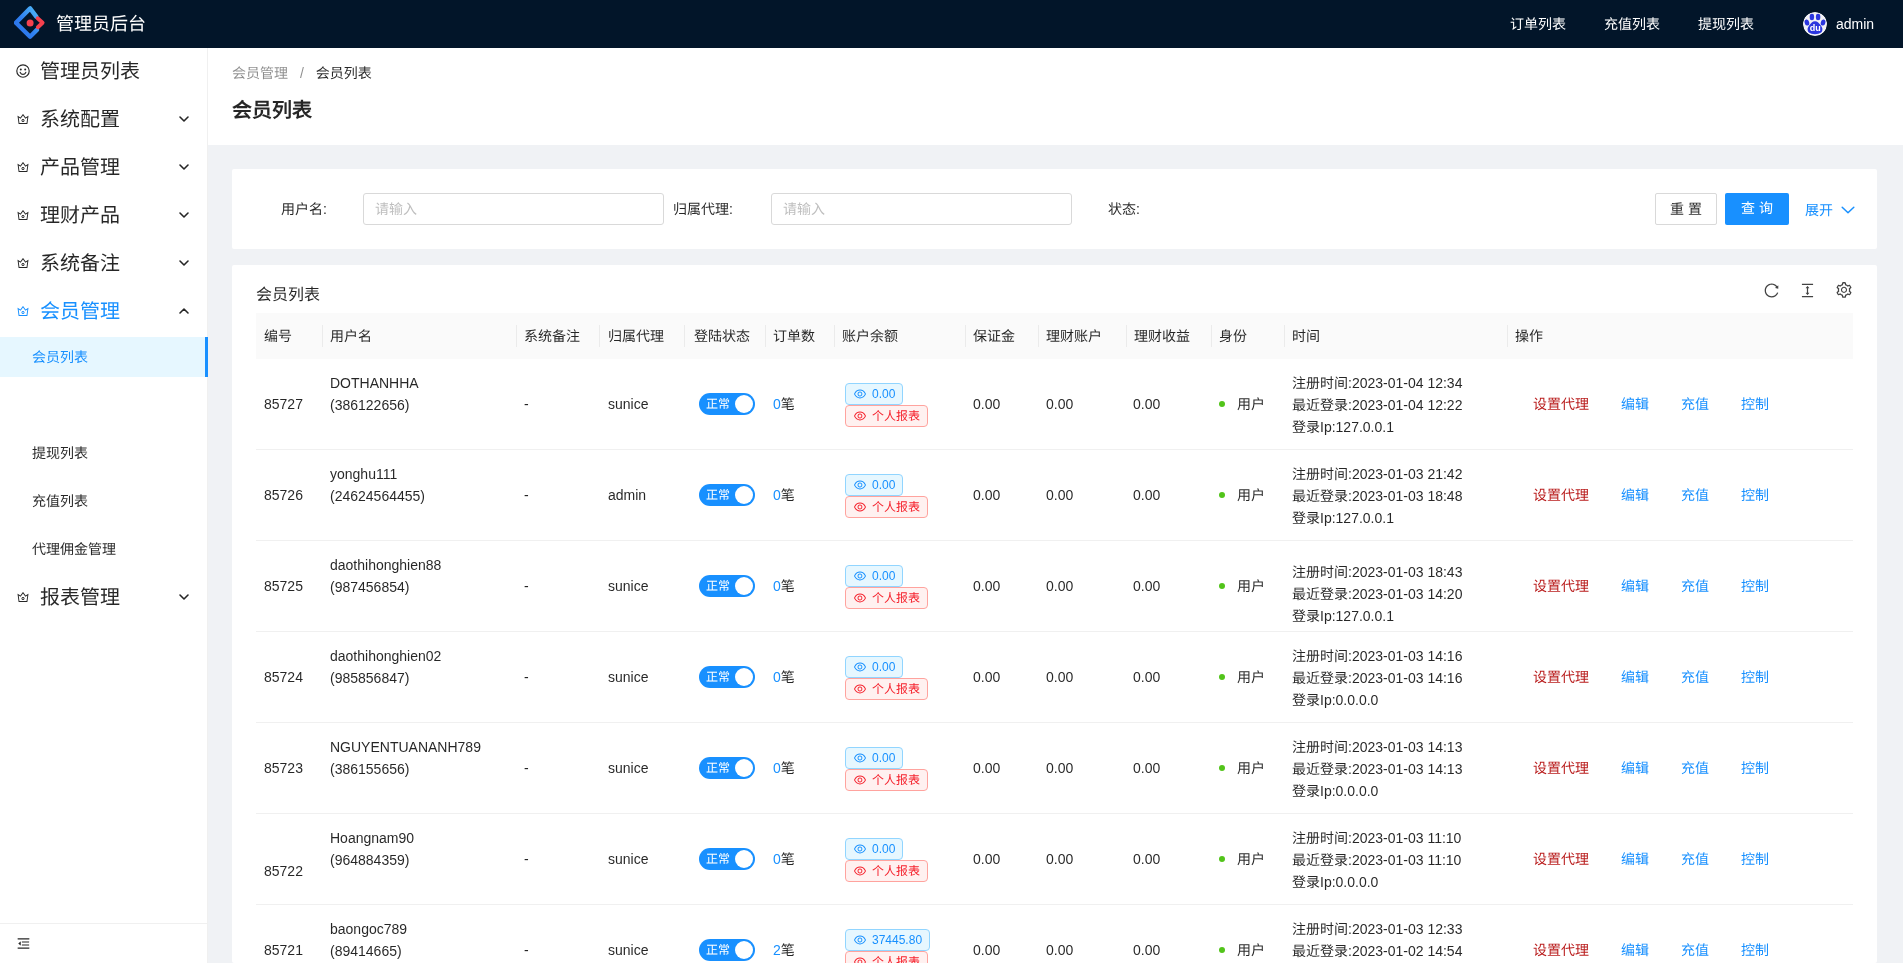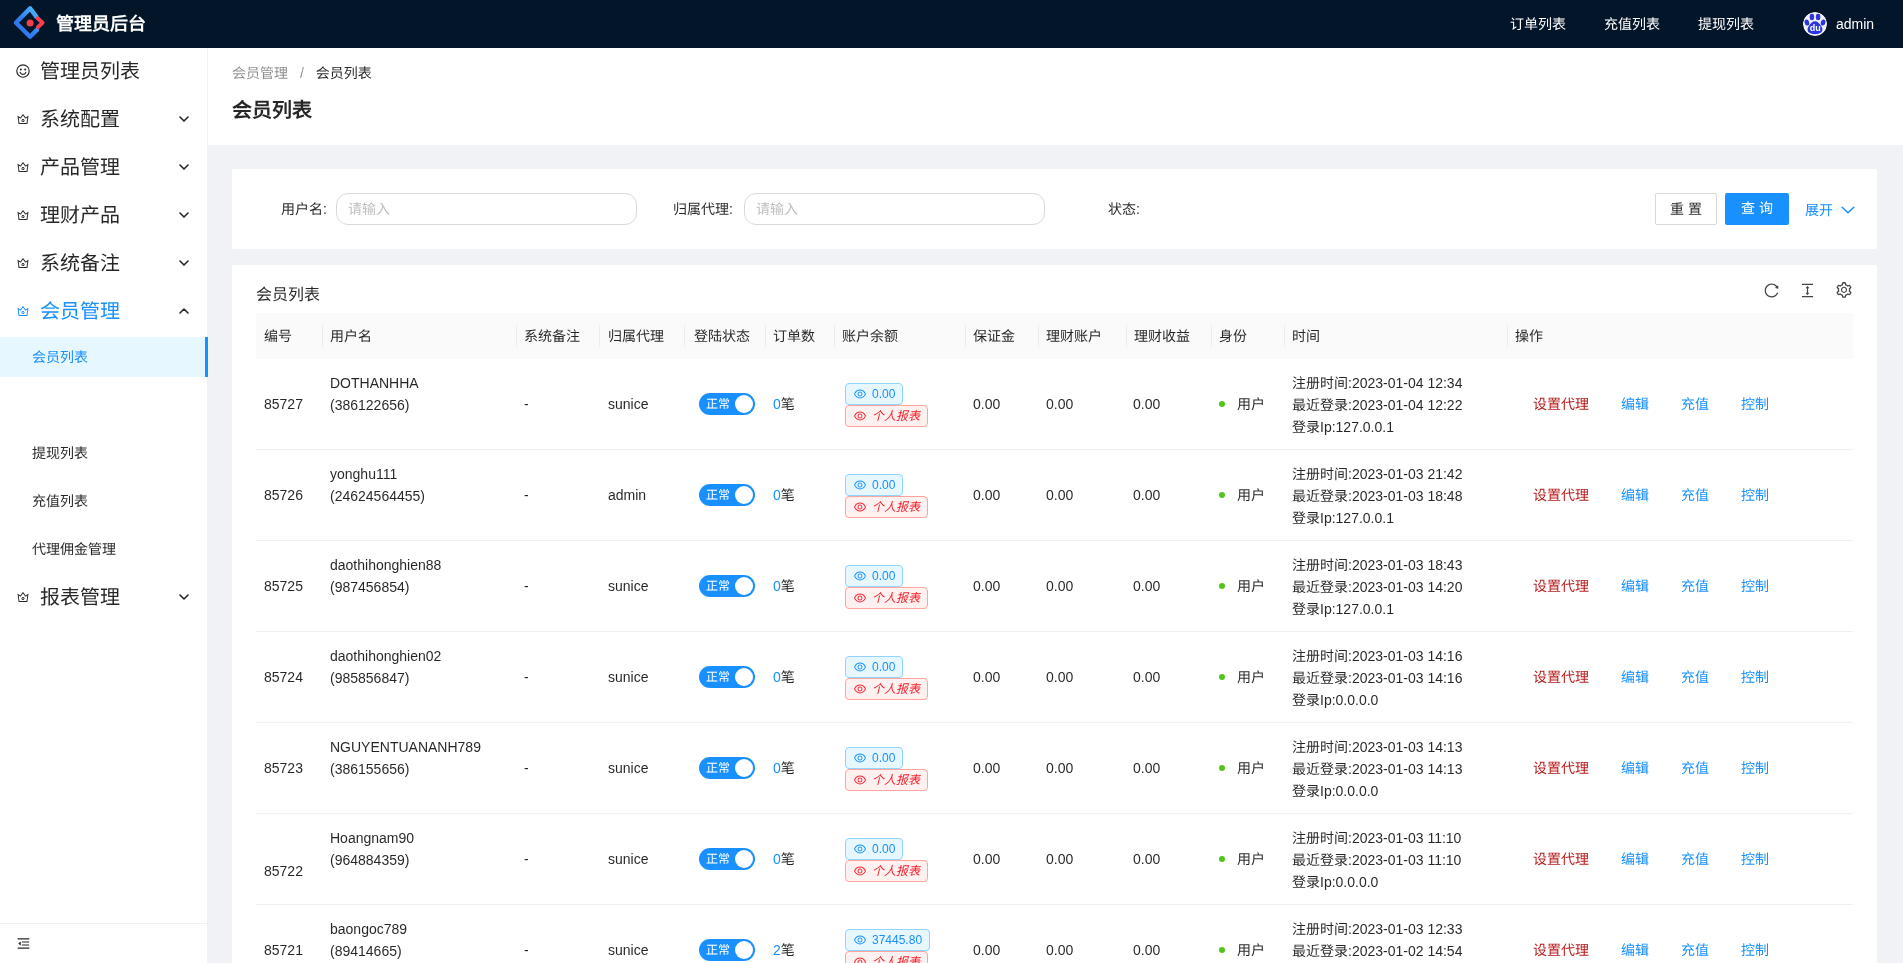--- a/index.html
+++ b/index.html
@@ -1,20 +1,20 @@
 <!DOCTYPE html>
 <html lang="zh-CN"><head>
 <meta charset="utf-8">
 <title>管理员后台</title>
 <style>
 * { margin:0; padding:0; box-sizing:border-box; }
 html,body { width:1903px; height:963px; overflow:hidden; font-family:"Liberation Sans",sans-serif; background:#f0f2f5; }
 
 #topbar { position:absolute; left:0; top:0; width:1903px; height:48px; background:#021529; z-index:30; }
-#topbar .title { position:absolute; left:56px; top:0; height:59px; line-height:48px; color:#fff; font-size:18px; font-weight:bold; }
+#topbar .title { position:absolute; left:56px; top:0; height:59px; line-height:48px; color:#fff; font-size:18px; font-weight:normal; }
 .navlink { position:absolute; top:0; height:48px; line-height:48px; color:#fff; font-size:14px; }
 #avatar { position:absolute; left:1803px; top:12px; width:24px; height:24px; border-radius:50%; overflow:hidden; }
 
 #sider { position:absolute; left:0; top:48px; width:208px; height:915px; background:#fff; border-right:1px solid #f0f0f0; z-index:20; }
 .mitem { position:absolute; left:0; width:208px; height:40px; line-height:40px; color:rgba(0,0,0,.85); font-size:20px; }
 .mitem .mico { position:absolute; left:16px; top:13px; width:14px; height:14px; }
 .mitem .mico svg, .mitem .mchev svg { display:block; }
 .mitem .mtxt { position:absolute; left:40px; }
 .mitem .mchev { position:absolute; right:18px; top:14px; width:12px; height:12px; color:rgba(0,0,0,.85); }
 .mitem.sel { color:#1890ff; }
@@ -26,41 +26,41 @@
 
 #pagehead { position:absolute; left:208px; top:48px; width:1695px; height:97px; background:#fff; }
 #crumb { position:absolute; left:24px; top:14px; font-size:14px; color:rgba(0,0,0,.45); }
 #crumb b { color:rgba(0,0,0,.85); font-weight:normal; }
 #ptitle { position:absolute; left:24px; top:46px; font-size:20px; font-weight:600; color:rgba(0,0,0,.85); }
 
 .card { position:absolute; background:#fff; border-radius:2px; }
 #fcard { left:232px; top:169px; width:1645px; height:80px; }
 #tcard { left:232px; top:265px; width:1645px; height:698px; }
 .flabel { position:absolute; top:29px; font-size:14px; color:rgba(0,0,0,.85); }
-.finput { position:absolute; top:24px; height:32px; border:1px solid #d9d9d9; border-radius:12px; background:#fff; font-size:14px; line-height:30px; color:#bfbfbf; padding-left:11px; }
+.finput { position:absolute; top:24px; height:32px; border:1px solid #d9d9d9; border-radius:3px; background:#fff; font-size:14px; line-height:30px; color:#bfbfbf; padding-left:11px;margin-left:27px; }
 .btn { position:absolute; top:24px; height:32px; border-radius:2px; font-size:14px; text-align:center; line-height:30px; }
 
 #ttitle { position:absolute; left:24px; top:16px; font-size:16px; font-weight:500; color:rgba(0,0,0,.85); }
 .thead { position:absolute; left:24px; top:48px; width:1597px; height:46px; background:#fafafa; }
 .hcell { position:absolute; top:12px; font-size:14px; font-weight:500; color:rgba(0,0,0,.85); line-height:22px; }
 .hsep { position:absolute; top:12px; width:1px; height:22px; background:rgba(0,0,0,.06); }
 .trow { position:absolute; left:0; width:1645px; height:91px; }
 .trow::after { content:""; position:absolute; left:24px; right:24px; bottom:0; height:1px; background:#f0f0f0; }
 .cell { position:absolute; font-size:14px; color:rgba(0,0,0,.85); line-height:22px; white-space:nowrap; }
 .blue { color:#1890ff; }
 .red { color:#b91c1c; }
 .dot { position:absolute; width:6px; height:6px; border-radius:50%; background:#52c41a; }
 .switch { position:absolute; width:56px; height:22px; background:#1890ff; border-radius:11px;text-decoration:underline; }
 .switch span { position:absolute; left:7px; top:0; line-height:22px; font-size:12px; color:#fff; }
 .switch i { position:absolute; right:2px; top:2px; width:18px; height:18px; background:#fff; border-radius:50%; }
 .badge { position:absolute; height:22px; border-radius:4px; font-size:12px; line-height:20px; padding:0 7px; display:flex; align-items:center; white-space:nowrap; }
 .badge .eye { margin-right:5px; }
 .badge.bb { background:#e6f7ff; border:1px solid #91d5ff; color:#1890ff; }
 .badge .eye { flex:none; }
-.badge.br { background:#fff1f0; border:1px solid #ffa39e; color:#f5222d;font-style:italic; }
+.badge.br { background:#fff1f0; border:1px solid #ffa39e; color:#f5222d; }
 .cicons { position:absolute; top:16px; right:24px; display:flex; align-items:center; }
 </style>
 </head>
 <body>
 <div id="topbar">
   <svg style="position:absolute;left:14px;top:4px" width="32" height="38" viewBox="0 0 32 38">
     <defs>
         <linearGradient id="lg1" x1="1" y1="0" x2="0" y2="1">
           <stop offset="0" stop-color="#4fb8f9"></stop>
           <stop offset="0.55" stop-color="#2e7ff0"></stop>
@@ -315,21 +315,21 @@
           <path d="M942.2 486.2C847.4 286.5 704.1 186 512 186c-192.2 0-335.4 100.5-430.2 300.3a60.3 60.3 0 000 51.5C176.6 737.5 319.9 838 512 838c192.2 0 335.4-100.5 430.2-300.3 7.7-16.2 7.7-35 0-51.5zM512 766c-161.3 0-279.4-81.8-362.7-254C232.6 339.8 350.7 258 512 258c161.3 0 279.4 81.8 362.7 254C791.5 684.2 673.4 766 512 766zm-4-430c-97.2 0-176 78.8-176 176s78.8 176 176 176 176-78.8 176-176-78.8-176-176-176zm0 288c-61.9 0-112-50.1-112-112s50.1-112 112-112 112 50.1 112 112-50.1 112-112 112z"></path>
         </svg>0.00</div>
 <div class="badge br" style="left:613px;top:46px"><svg class="eye" viewBox="0 0 1024 1024" width="14" height="14" fill="currentColor">
           <path d="M942.2 486.2C847.4 286.5 704.1 186 512 186c-192.2 0-335.4 100.5-430.2 300.3a60.3 60.3 0 000 51.5C176.6 737.5 319.9 838 512 838c192.2 0 335.4-100.5 430.2-300.3 7.7-16.2 7.7-35 0-51.5zM512 766c-161.3 0-279.4-81.8-362.7-254C232.6 339.8 350.7 258 512 258c161.3 0 279.4 81.8 362.7 254C791.5 684.2 673.4 766 512 766zm-4-430c-97.2 0-176 78.8-176 176s78.8 176 176 176 176-78.8 176-176-78.8-176-176-176zm0 288c-61.9 0-112-50.1-112-112s50.1-112 112-112 112 50.1 112 112-50.1 112-112 112z"></path>
         </svg>个人报表</div>
 <div class="cell" style="left:741px;top:34px">0.00</div>
 <div class="cell" style="left:814px;top:34px">0.00</div>
 <div class="cell" style="left:901px;top:34px">0.00</div>
 <span class="dot" style="left:987px;top:42px"></span>
       <div class="cell" style="left:1005px;top:34px">用户</div>
-<div class="cell" style="left:1060px;top:13px;line-height:22px">注册时间:2023-01-03 18:43<br>最近登录:2023-01-03 14:20<br>登录Ip:127.0.0.1</div>
+<div class="cell" style="left:1060px;top:20px;line-height:22px">注册时间:2023-01-03 18:43<br>最近登录:2023-01-03 14:20<br>登录Ip:127.0.0.1</div>
 <div class="cell red" style="left:1301px;top:34px">设置代理</div>
 <div class="cell blue" style="left:1389px;top:34px">编辑</div>
 <div class="cell blue" style="left:1449px;top:34px">充值</div>
 <div class="cell blue" style="left:1509px;top:34px">控制</div>
 </div>
 <div class="trow" style="top:367px">
 <div class="cell" style="left:32px;top:34px">85724</div>
 <div class="cell" style="left:98px;top:13px;line-height:22px">daothihonghien02<br>(985856847)</div>
 <div class="cell" style="left:292px;top:34px">-</div>
 <div class="cell" style="left:376px;top:34px">sunice</div>

